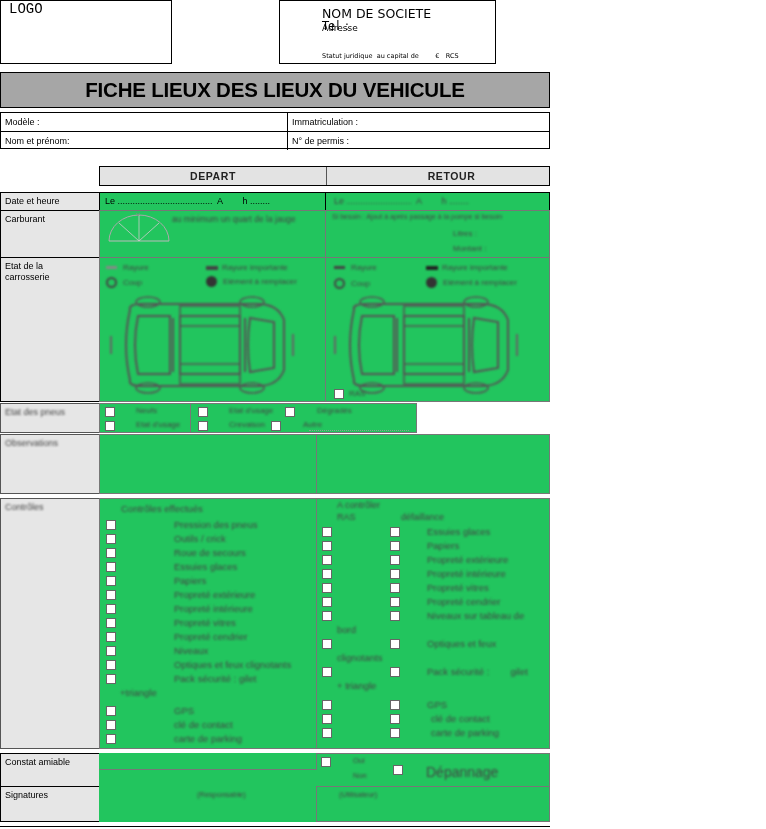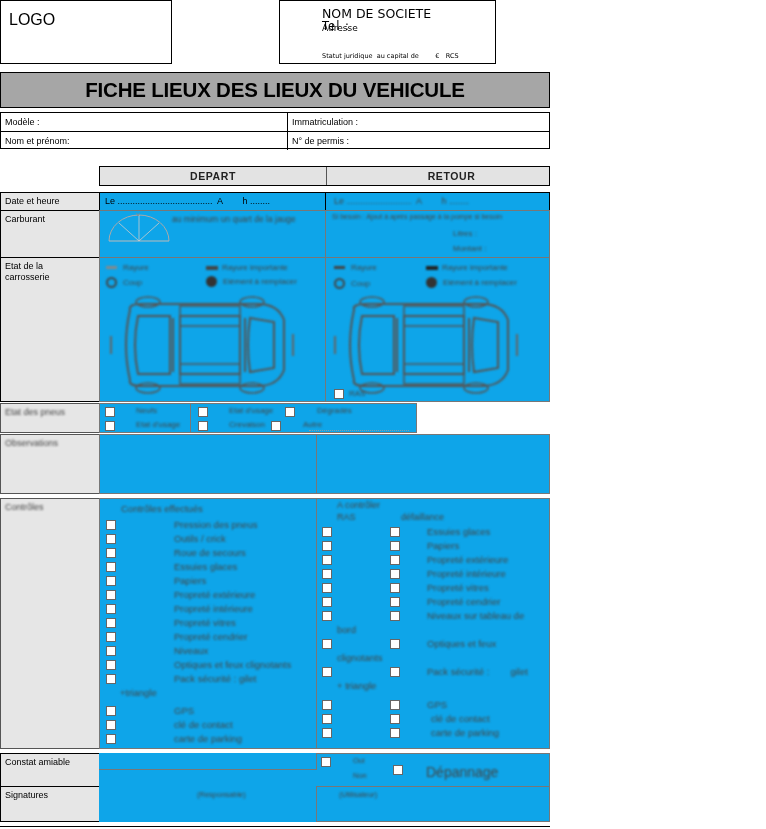--- a/index.html
+++ b/index.html
@@ -1,21 +1,21 @@
 <!DOCTYPE html>
 <html><head>
 <meta charset="utf-8">
 <style>
   * { box-sizing: border-box; margin: 0; padding: 0; }
   html, body { width: 766px; height: 829px; background: #ffffff; overflow: hidden; }
   body { position: relative; font-family: "Liberation Sans", sans-serif; color: #000; }
   .abs { position: absolute; }
   .box { position: absolute; border: 1px solid #000; background: #fff; }
   .logo-box { left: 0; top: 0; width: 172px; height: 64px; }
-  .logo-text { position: absolute; left: 8px; top: 10px; font-family: Liberation Sans, sans-serif; font-size: 16px; }
+  .logo-text { position: absolute; left: 8px; top: 0; font-family: Liberation Mono, monospace; font-size: 14px; }
   .company-box { left: 279px; top: 0; width: 217px; height: 64px; }
   .company-name { position: absolute; left: 42px; top: 5px; font-family: "DejaVu Sans", sans-serif; font-size: 12.5px; }
   .company-addr { position: absolute; left: 42px; top: 22px; font-family: "DejaVu Sans", sans-serif; font-size: 9px; }
   .company-tel { position: absolute; left: 42px; top: 18px; font-family: "DejaVu Sans", sans-serif; font-size: 11.5px; letter-spacing: 1px; }
   .company-statut { position: absolute; left: 42px; top: 51px; font-family: "DejaVu Sans", sans-serif; font-size: 6.5px; white-space: pre; }
 
   .title-bar { left: 0; top: 72px; width: 550px; height: 36px; background: #a6a6a6; border: 1px solid #000;
     display: flex; align-items: center; justify-content: center; }
   .title-bar span { font-weight: bold; font-size: 20.5px; letter-spacing: -0.2px; }
 
@@ -27,21 +27,21 @@
 
   .head-row { left: 99px; top: 166px; width: 451px; height: 20px; border: 1px solid #000; background: #e3e3e3; }
   .head-cell { position: absolute; top: 0; height: 18px; font-size: 10.5px; font-weight: bold; letter-spacing: 0.6px;
     display: flex; align-items: center; justify-content: center; color: #222; }
   .head-cell.left { left: 0; width: 226px; }
   .head-cell.right { left: 226px; width: 250px; border-left: 1px solid #555; }
 
   .label-col { position: absolute; left: 0; background: #e6e6e6; border: 1px solid #000; font-size: 9px; padding: 3px 0 0 4px; }
   .label-col.blur { border-color: #555; color: #333; }
   .blurtxt { filter: blur(1.1px); color: #444; }
-  .cell { position: absolute; border: 1px solid #777; background: #0ea5e9; }
+  .cell { position: absolute; border: 1px solid #777; background: #22c55e; }
   .cell.sharp { border-color: #000; }
   .cb-abs { position: absolute; width: 10px; height: 10px; border: 1px solid #666; background: #fff; }
   .line-item { position: absolute; font-size: 9.5px; color: #444; filter: blur(0.9px); white-space: nowrap; padding-left: 16px; }
 
   .legend { position: absolute; font-size: 8px; color: #444; filter: blur(0.9px); white-space: nowrap; }
   .dash-light { display: inline-block; width: 11px; height: 3px; background: #888; vertical-align: middle; margin-right: 6px; }
   .dash-dark { display: inline-block; width: 12px; height: 4px; background: #444; vertical-align: middle; margin-right: 4px; }
   .ring { display: inline-block; width: 11px; height: 11px; border: 2px solid #444; border-radius: 50%; vertical-align: middle; margin-right: 6px; }
   .dot { display: inline-block; width: 11px; height: 11px; background: #333; border-radius: 50%; vertical-align: middle; margin-right: 6px; }
 

